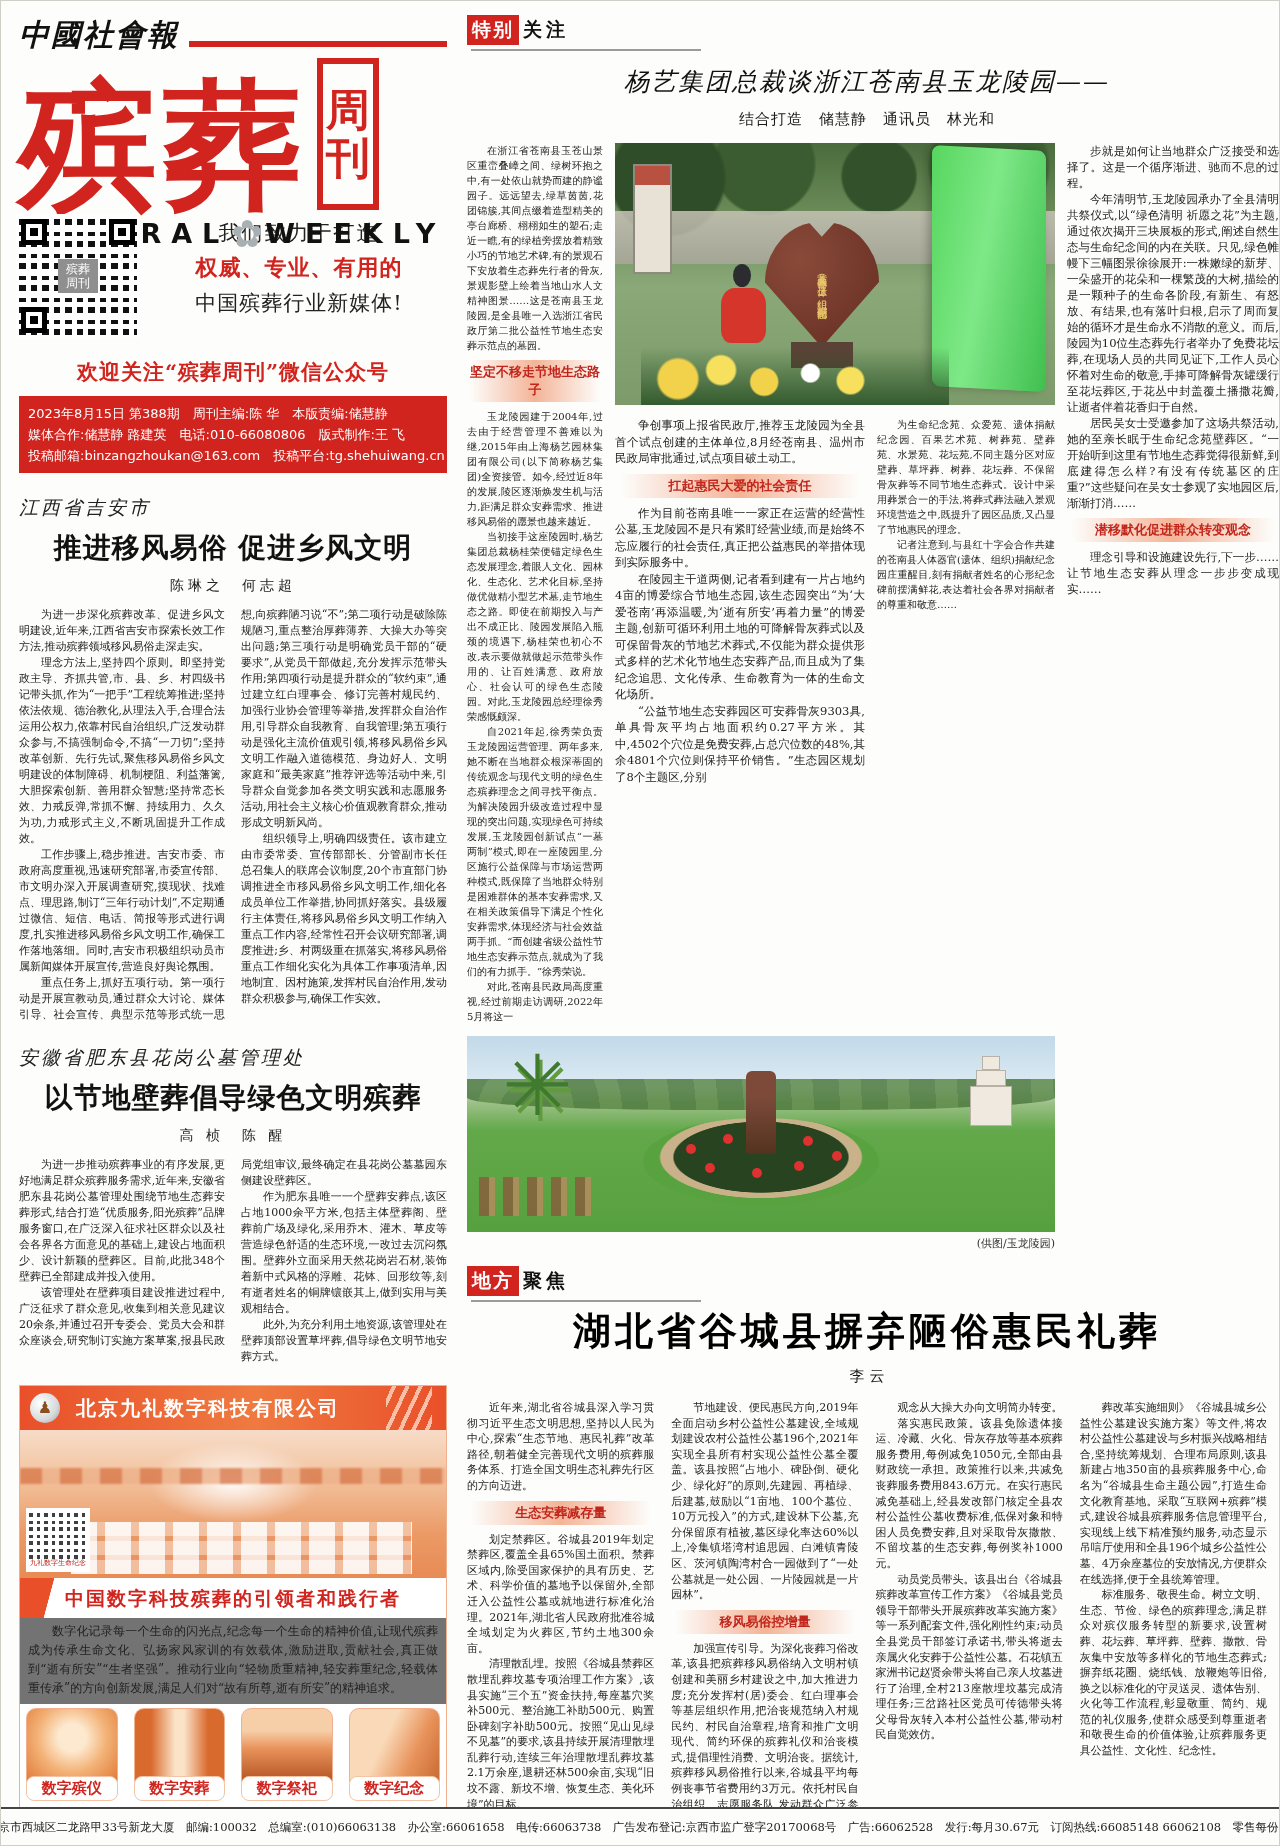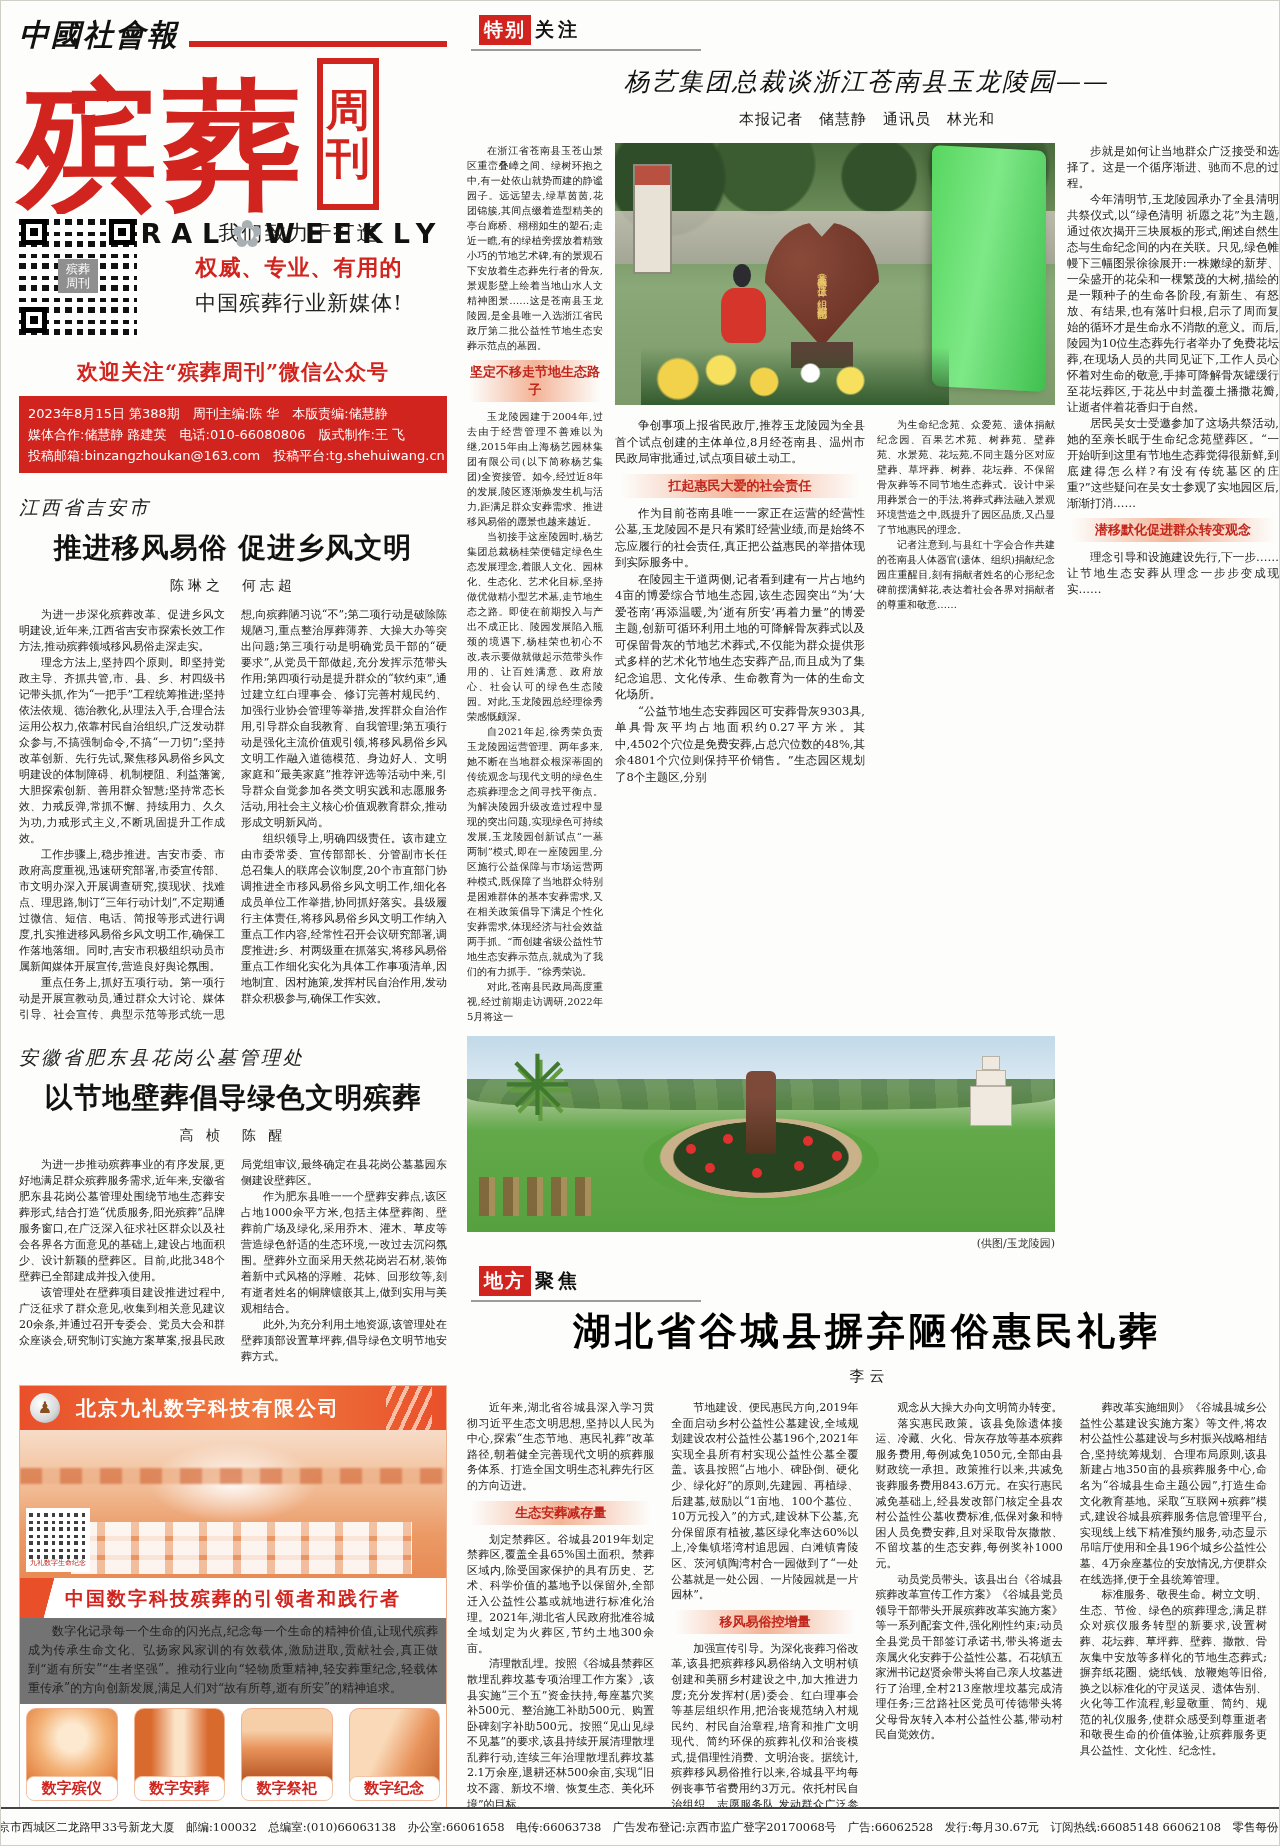--- a/index.html
+++ b/index.html
@@ -108,21 +108,21 @@
     text-align:center; color:#d2241e; font-weight:bold; font-size:15px; padding:2px 0;
     font-family:"DejaVu Sans","Liberation Sans",sans-serif; position:relative; }
   .ad-red { background:#e03a1d; color:#fff; padding:6px 10px 7px 10px;
     font-family:"DejaVu Sans","Liberation Sans",sans-serif; }
   .ad-site { font-weight:bold; font-size:15px; }
   .ad-red-row2 { display:flex; justify-content:space-between; align-items:flex-end; margin-top:6px; }
   .ad-mark { color:#8c1507; font-size:12px; }
   .ad-phone { font-weight:bold; font-size:15px; }
 
   
-  .sec-tag { display:flex; align-items:center; margin-left:12px; }
+  .sec-tag { display:flex; align-items:center; margin-left:0; }
   .tag-red { background:#d2241e; color:#fff; font-weight:bold; font-size:19px; padding:2px 5px; letter-spacing:2px;
     font-family:"DejaVu Sans","Liberation Sans",sans-serif; }
   .tag-black { color:#111; font-weight:bold; font-size:19px; letter-spacing:4px; margin-left:4px;
     font-family:"DejaVu Sans","Liberation Sans",sans-serif; }
   .tag-underline { width:230px; height:2px; background:#9b9b9b; margin-top:4px; margin-left:4px; }
   .m-kicker { text-align:center; font-style:italic; font-size:25px; letter-spacing:2px; margin-top:14px; color:#111; }
   .m-headline { text-align:center; font-weight:bold; font-size:47px; letter-spacing:3px; margin-top:10px; color:#000;
     font-family:"DejaVu Sans","Liberation Sans",sans-serif; }
   .m-byline { text-align:center; font-size:15px; margin-top:12px; letter-spacing:1px; }
 
@@ -325,21 +325,21 @@
 
     <div class="main">
 
       <div>
         <div class="sec-tag">
           <span class="tag-red">特别</span>
           <span class="tag-black">关注</span>
         </div>
         <div class="tag-underline"></div>
         <div class="m-kicker">杨艺集团总裁谈浙江苍南县玉龙陵园——</div>
-        <div class="m-byline">本报记者　储慧静　通讯员　林光和</div>
+        <div class="m-byline">结合打造　储慧静　通讯员　林光和</div>
 
         <div class="main-body">
           <div class="mb-col1 cell-text">
               <p class="para">在浙江省苍南县玉苍山景区重峦叠嶂之间、绿树环抱之中,有一处依山就势而建的静谧园子。远远望去,绿草茵茵,花团锦簇,其间点缀着造型精美的亭台廊桥、栩栩如生的塑石;走近一瞧,有的绿植旁摆放着精致小巧的节地艺术碑,有的景观石下安放着生态葬先行者的骨灰,景观影壁上绘着当地山水人文精神图景……这是苍南县玉龙陵园,是全县唯一入选浙江省民政厅第二批公益性节地生态安葬示范点的墓园。</p>
               <p class="sub-head">坚定不移走节地生态路子</p>
               <p class="para">玉龙陵园建于2004年,过去由于经营管理不善难以为继,2015年由上海杨艺园林集团有限公司(以下简称杨艺集团)全资接管。如今,经过近8年的发展,陵区逐渐焕发生机与活力,距满足群众安葬需求、推进移风易俗的愿景也越来越近。</p>
               <p class="para">当初接手这座陵园时,杨艺集团总裁杨桂荣便锚定绿色生态发展理念,着眼人文化、园林化、生态化、艺术化目标,坚持做优做精小型艺术墓,走节地生态之路。即使在前期投入与产出不成正比、陵园发展陷入瓶颈的境遇下,杨桂荣也初心不改,表示要做就做起示范带头作用的、让百姓满意、政府放心、社会认可的绿色生态陵园。对此,玉龙陵园总经理徐秀荣感慨颇深。</p>
               <p class="para">自2021年起,徐秀荣负责玉龙陵园运营管理。两年多来,她不断在当地群众根深蒂固的传统观念与现代文明的绿色生态殡葬理念之间寻找平衡点。为解决陵园升级改造过程中显现的突出问题,实现绿色可持续发展,玉龙陵园创新试点“一墓两制”模式,即在一座陵园里,分区施行公益保障与市场运营两种模式,既保障了当地群众特别是困难群体的基本安葬需求,又在相关政策倡导下满足个性化安葬需求,体现经济与社会效益两手抓。“而创建省级公益性节地生态安葬示范点,就成为了我们的有力抓手。”徐秀荣说。</p>
               <p class="para">对此,苍南县民政局高度重视,经过前期走访调研,2022年5月将这一</p>
             </div>

